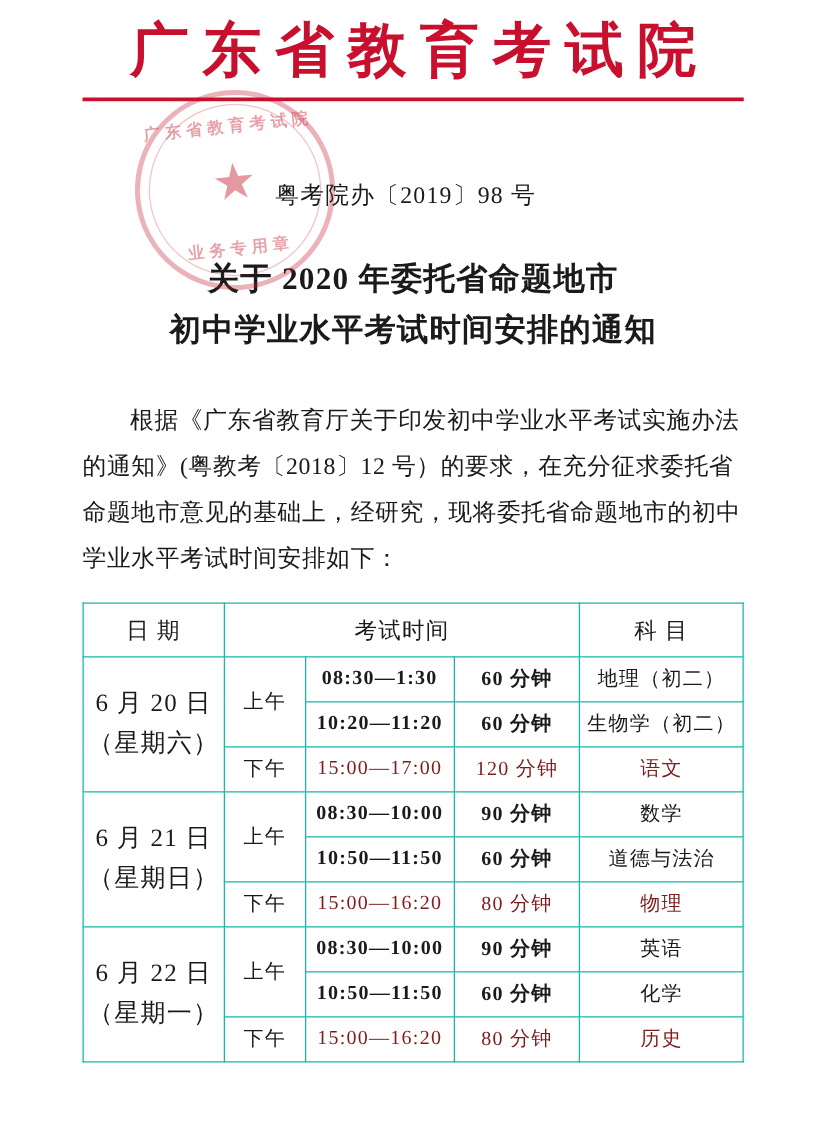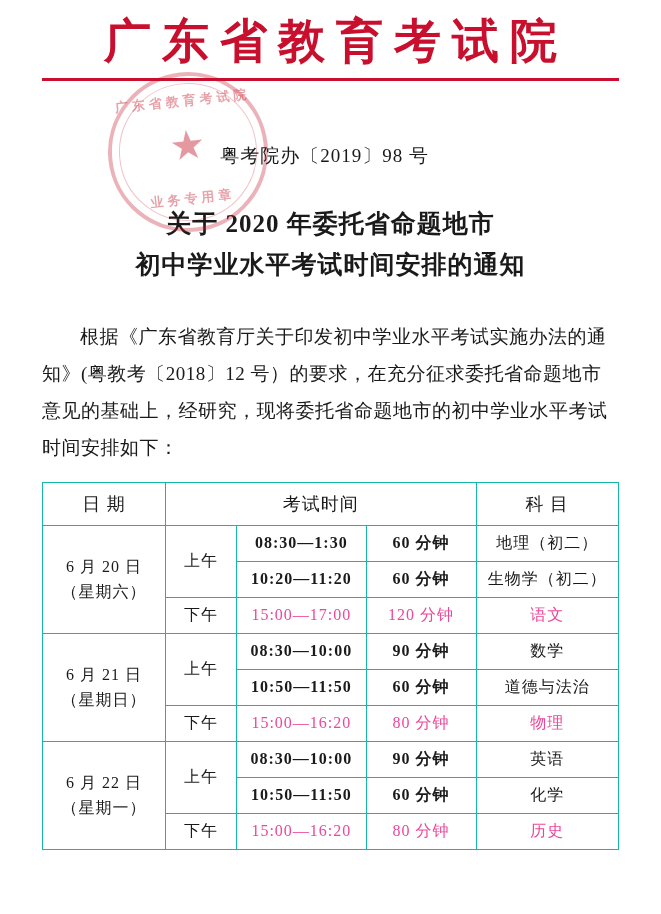--- a/index.html
+++ b/index.html
@@ -13,21 +13,21 @@
     font-family: "Liberation Serif", "DejaVu Serif", serif;
     color: #1a1a1a;
     position: relative;
     overflow: hidden;
   }
   .page {
     position: relative;
     width: 661px;
     height: 914px;
     box-sizing: border-box;
-    padding: 0 42px;
+    padding: 0 66px;
   }
 
   
   .masthead {
     text-align: center;
     padding-top: 14px;
     position: relative;
     z-index: 3;
   }
   .masthead-title {
@@ -158,24 +158,24 @@
     padding: 9px 2px;
   }
   .col-date { width: 19%; }
   .col-half { width: 11%; }
   .col-time { width: 20%; }
   .col-dur  { width: 17%; margin-top: 16px; }
   .col-subj { width: 22%; }
 
   .date-cell {
     line-height: 1.6;
-    font-size: 16px;
+    font-size: 20px;
   }
   .afternoon {
-    color: #ec4899;
+    color: #7f1d1d;
   }
   .bold-cell { font-weight: bold; }
 </style>
 </head>
 <body>
 
 <div class="page">
 
   <div class="masthead">
     <div class="masthead-title">广东省教育考试院</div>

